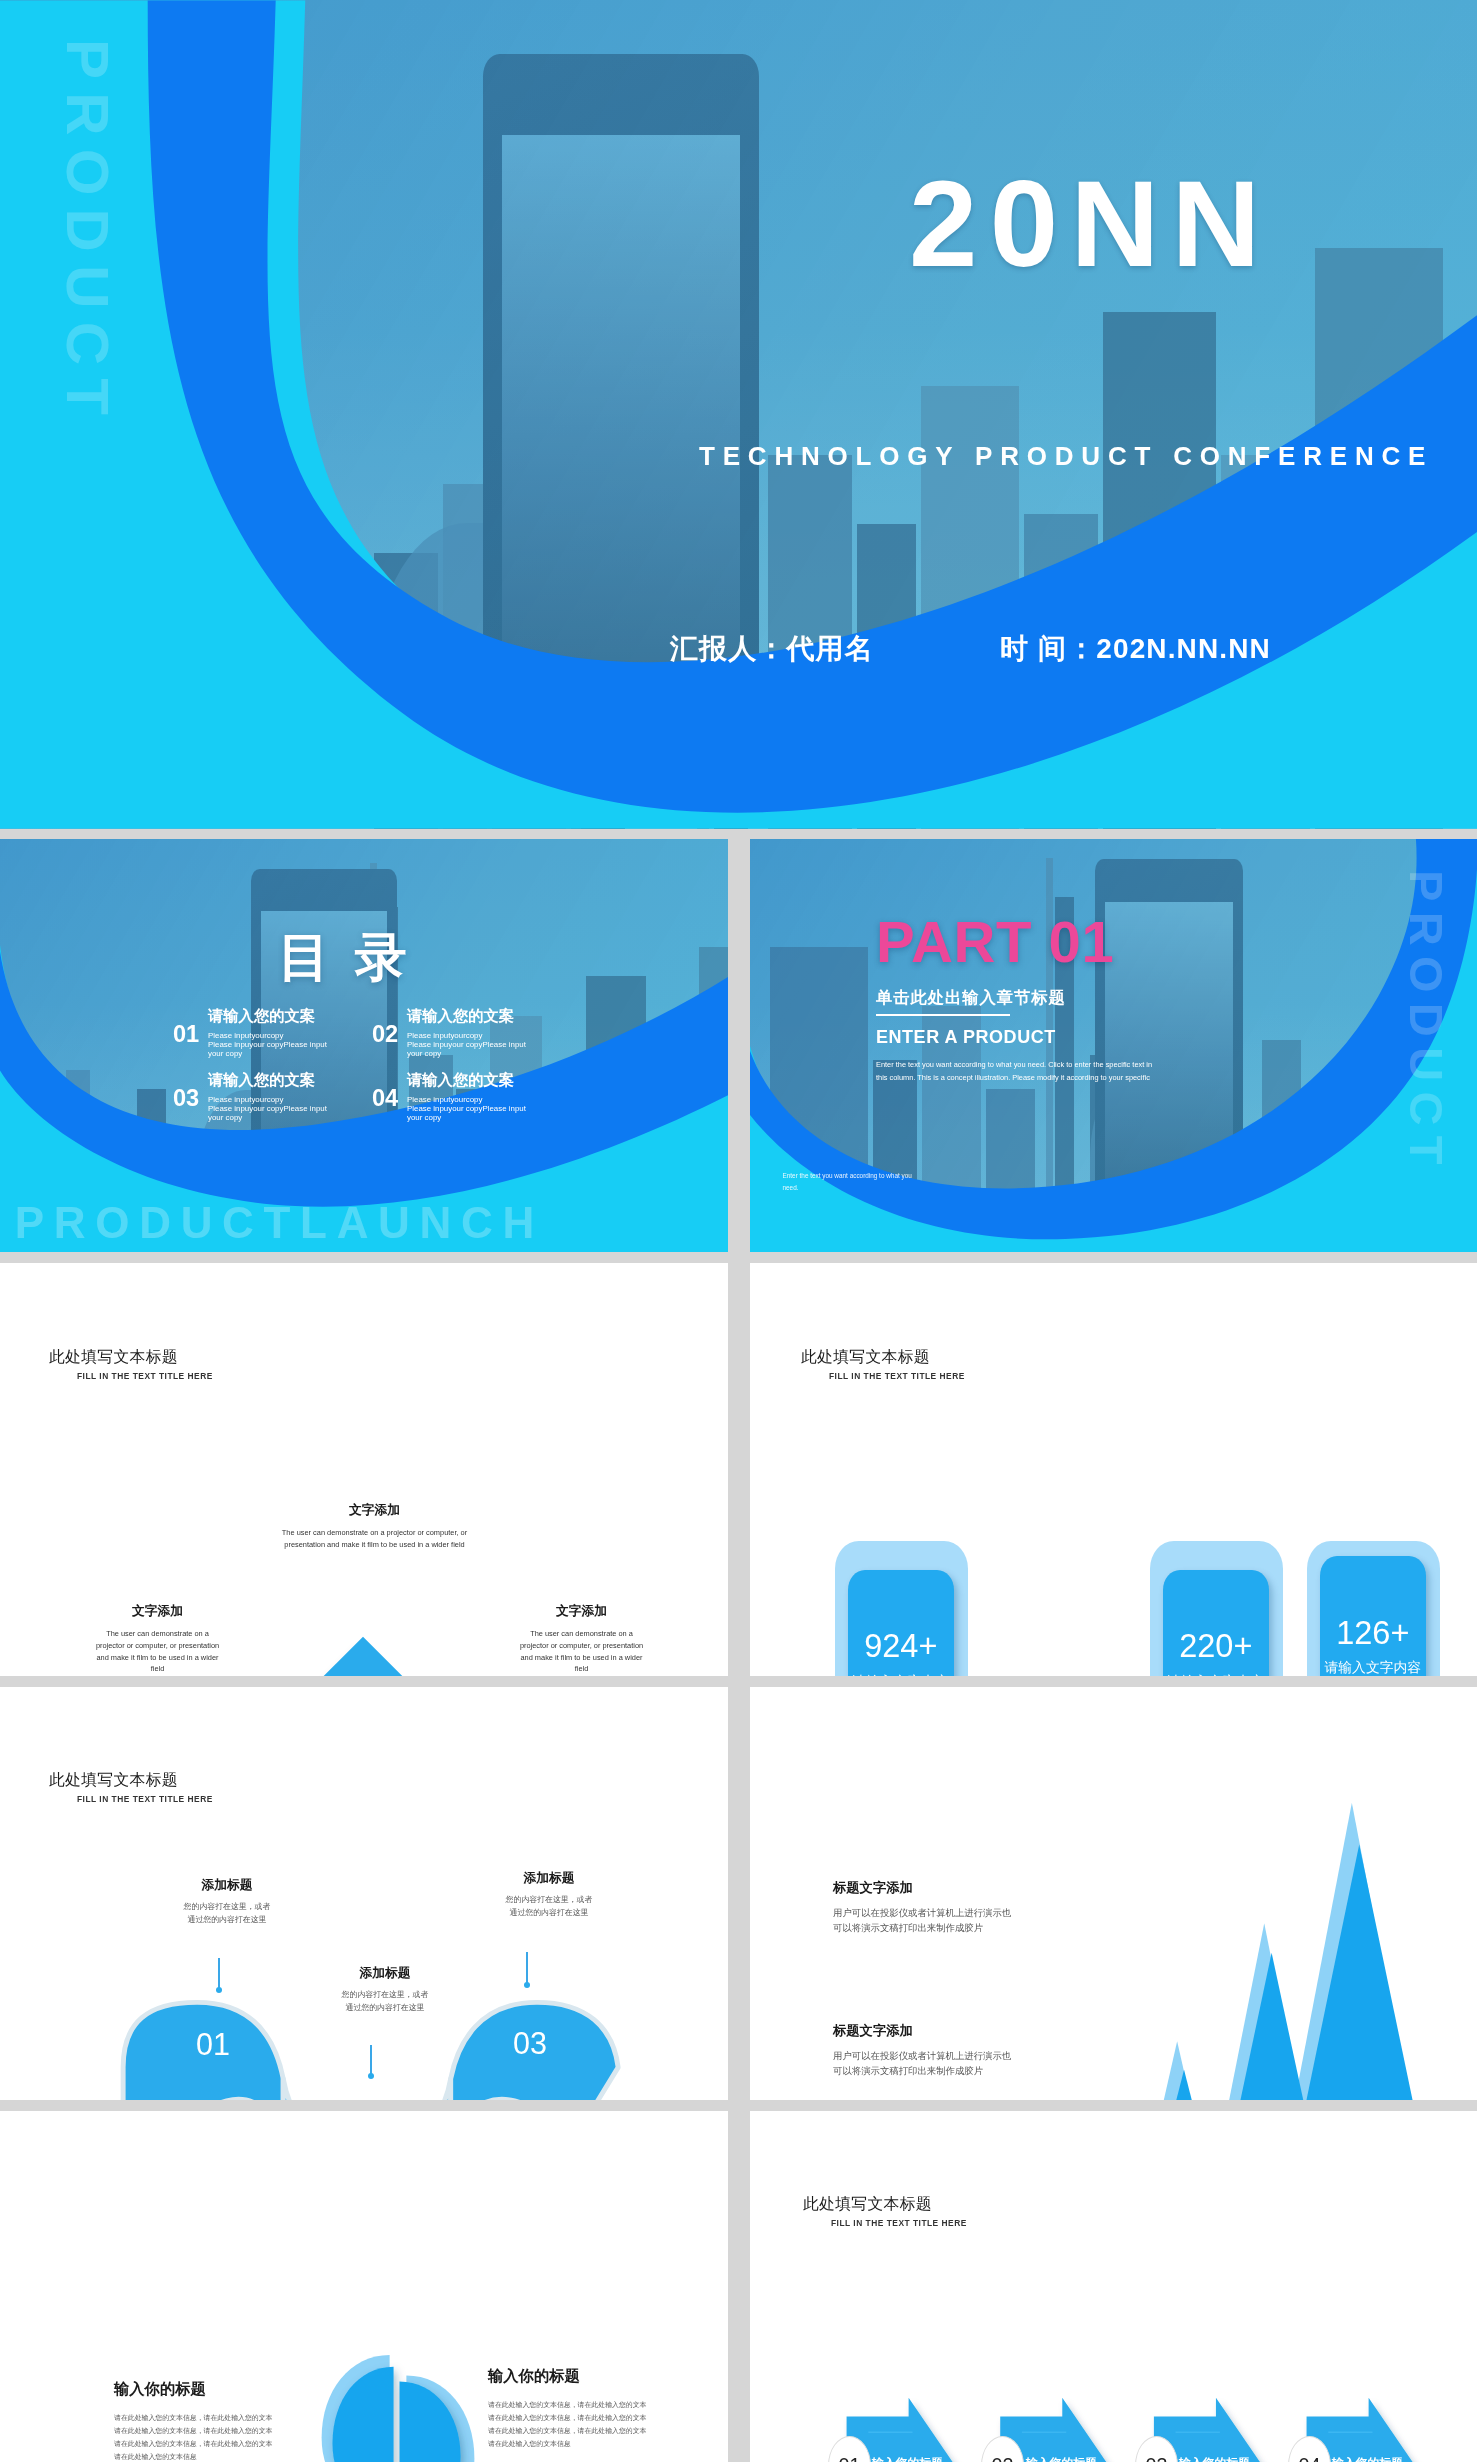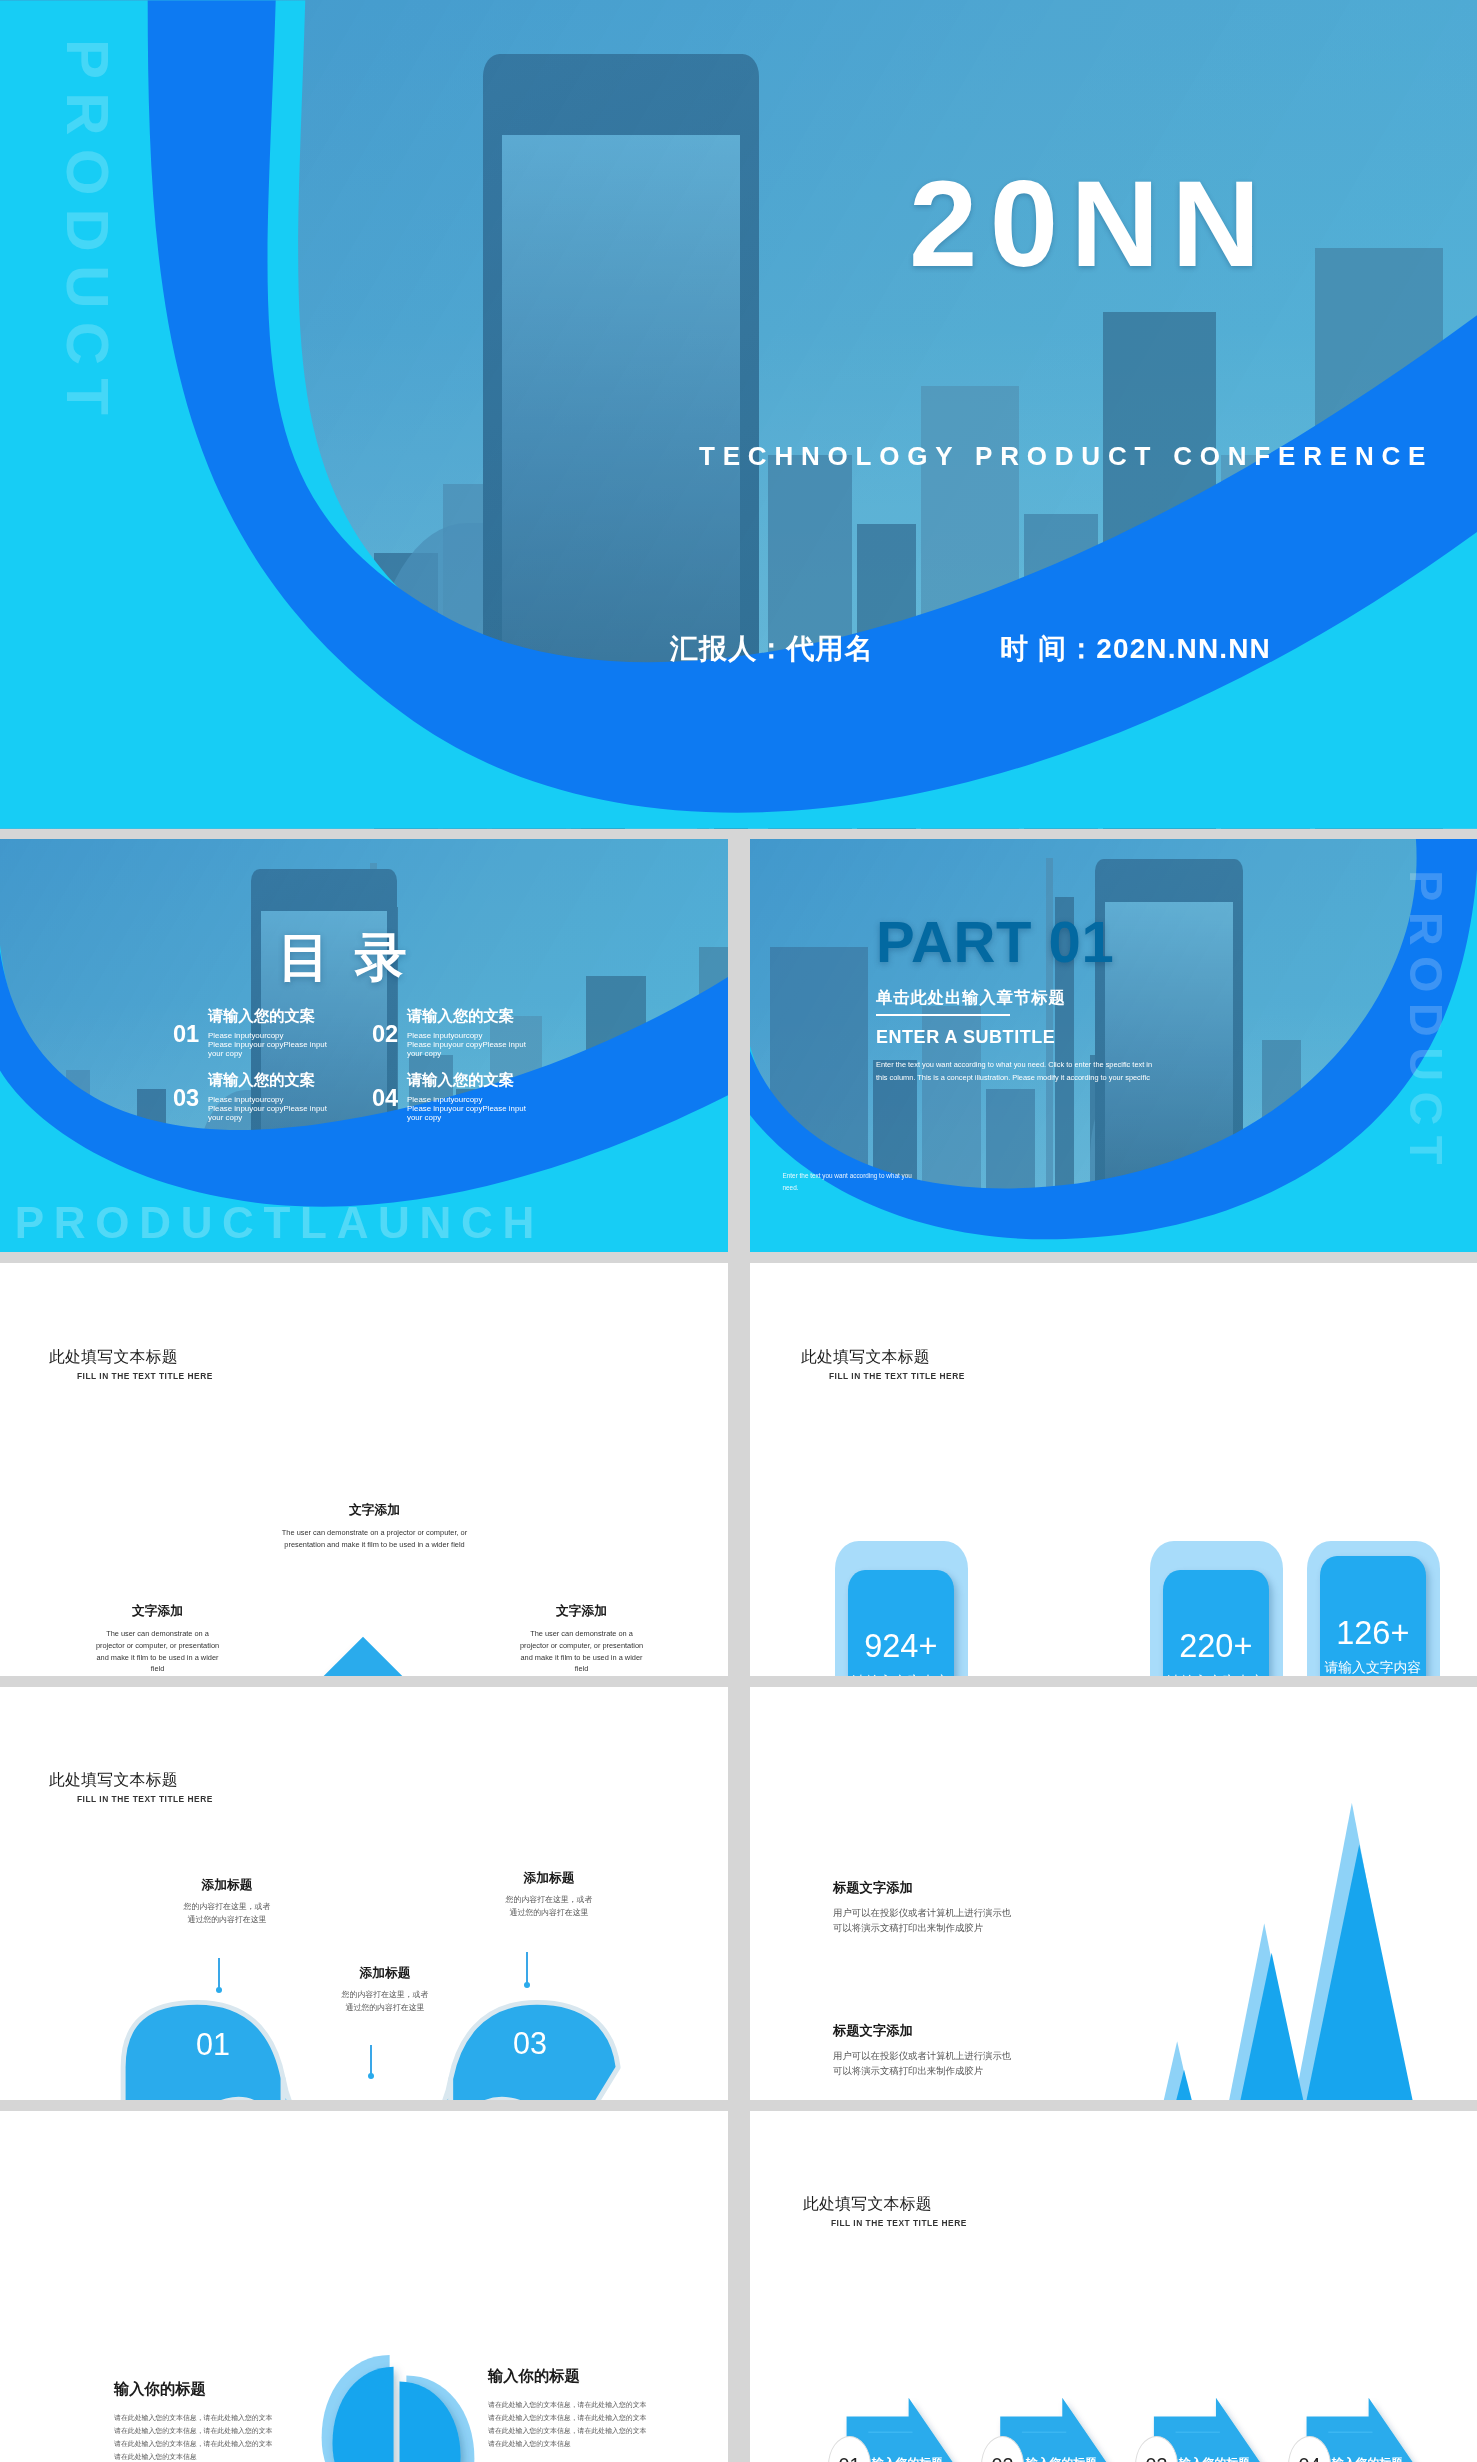--- a/index.html
+++ b/index.html
@@ -253,28 +253,28 @@
     </div>
 
     <svg class="curve" width="728" height="413" viewBox="0 0 1478 838">
       <path d="M0,420 C60,640 280,760 620,735 C940,712 1200,560 1330,330 C1400,200 1410,90 1405,0 L1478,0 L1478,838 L0,838 Z" fill="#17cdf5"></path>
       <path d="M0,430 C70,620 290,730 600,706 C900,684 1150,540 1275,320 C1345,196 1358,88 1352,0 L1478,0
                C1478,120 1452,300 1370,440 C1250,650 990,800 640,812 C330,822 110,700 0,560 Z" fill="#0d7af2"></path>
     </svg>
 
     <div class="vtext" style="right:23.6px;top:30.5px;font-size:47px;">PRODUCT</div>
 
-    <div style="position:absolute;left:126px;top:69px;font-size:58px;font-weight:700;color:#0369a1;
+    <div style="position:absolute;left:126px;top:69px;font-size:58px;font-weight:700;color:#ec4899;
                 letter-spacing:.01em;text-shadow:0 2px 5.9px rgba(0,50,90,.3);">PART 01</div>
 
     <div style="position:absolute;left:126px;top:148px;font-size:16.3px;font-weight:700;color:#fff;letter-spacing:.06em;">单击此处出输入章节标题</div>
 
     <div style="position:absolute;left:126px;top:175px;width:134px;height:2px;background:#fff;"></div>
 
-    <div style="position:absolute;left:126px;top:188px;font-size:18px;font-weight:700;color:#fff;letter-spacing:.03em;">ENTER A SUBTITLE</div>
+    <div style="position:absolute;left:126px;top:188px;font-size:18px;font-weight:700;color:#fff;letter-spacing:.03em;">ENTER A PRODUCT</div>
 
     <div style="position:absolute;left:126px;top:220px;width:286px;font-size:7.4px;color:#fff;line-height:1.75;">Enter the text you want according to what you need. Click to enter the specific text in this column. This is a concept illustration. Please modify it according to your specific</div>
 
     <div style="position:absolute;left:32.5px;top:331px;width:143px;font-size:6.4px;color:rgba(255,255,255,.9);line-height:1.8;">Enter the text you want according to what you need.</div>
   </div>
 
   <div class="slide" style="left:0;top:1263px;width:728px;height:413px;">
 
     <div class="sec-head" style="left:49px;top:84px;">
       <div class="cn" style="font-size:15.8px;">此处填写文本标题</div>

